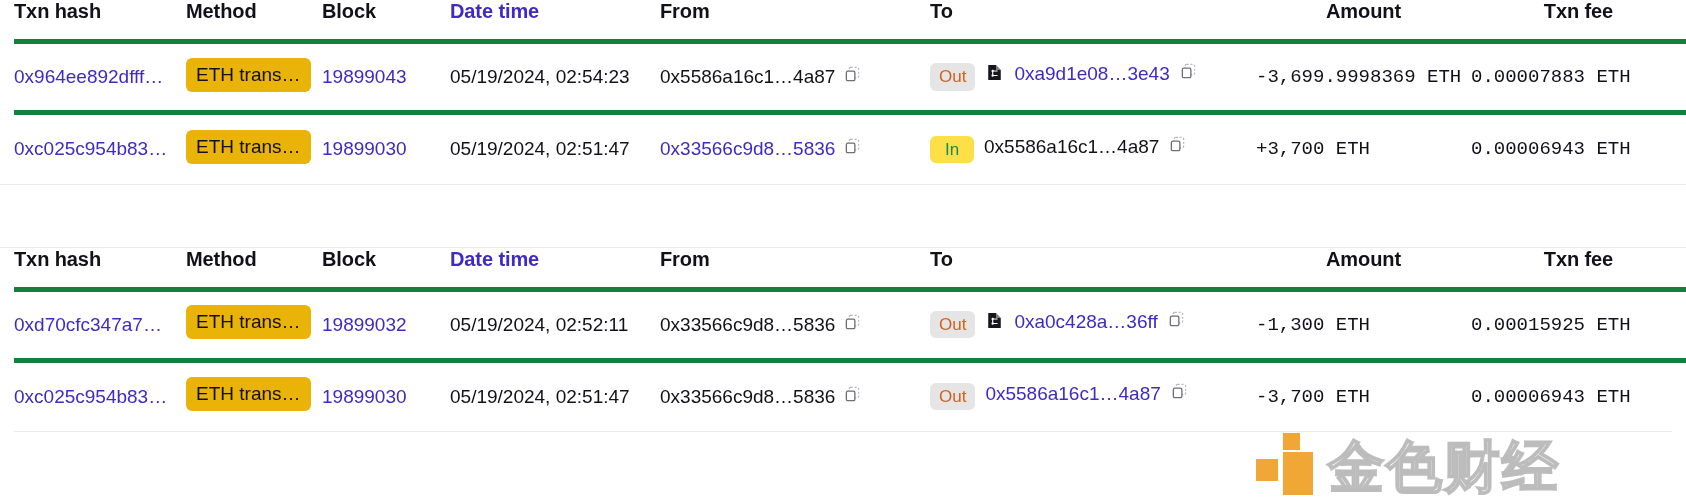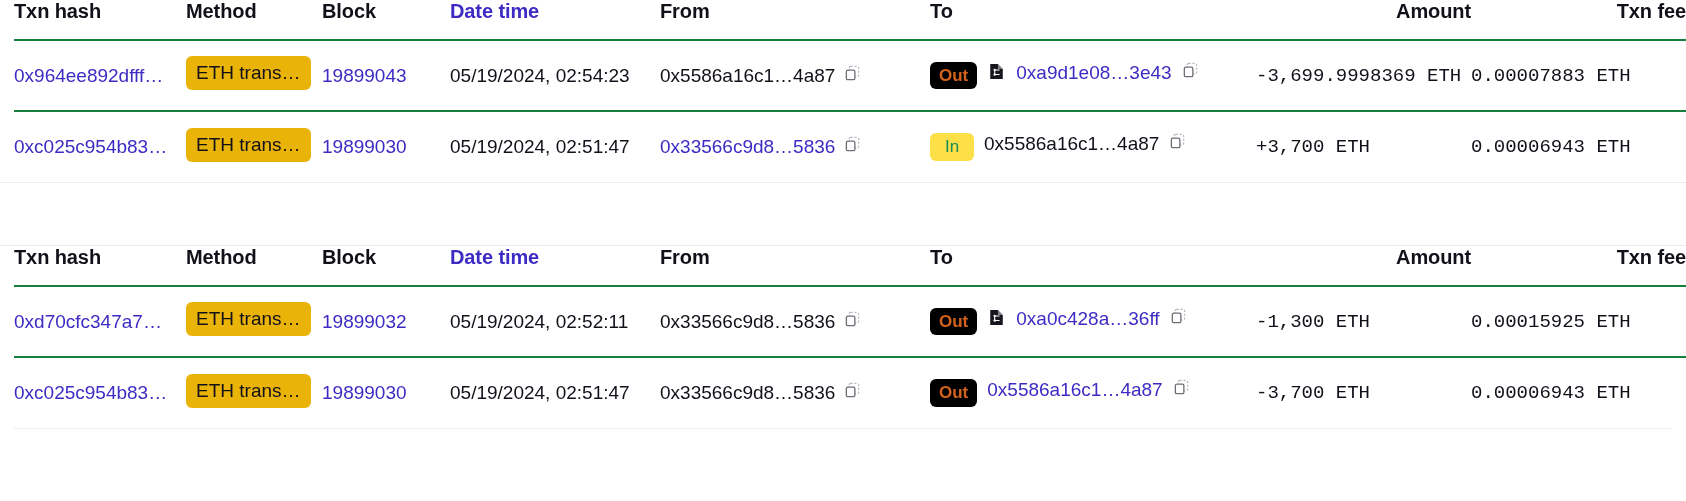--- a/index.html
+++ b/index.html
@@ -22,29 +22,29 @@
   .txtable th {
     font-size: 20px;
     font-weight: bold;
     color: #12111a;
     padding: 0 0 16px 0;
     text-align: left;
     white-space: nowrap;
     letter-spacing: -0.1px;
   }
   .txtable th.sorted { color: #3d2bc4; }
-  .txtable th.alignright { text-align: right; }
+  .txtable th.alignright { text-align: center; }
 
   .txtable td {
     font-size: 19px;
     padding: 0;
     height: 71px;
     vertical-align: middle;
     white-space: nowrap;
-    border-top: 2px solid #15803d;
+    border-top: 5px solid #15803d;
   }
   .txtable tr.hdrrow th { border-bottom: none; margin-top: 48px; }
   .txtable td.alignright { text-align: left; font-family: Liberation Mono, monospace; }
 
   .lnk { color: #3d2bc4; text-decoration: none; cursor: pointer; }
   .plain { color: #12111a; }
 
   .method-pill {
     display: inline-block;
     background: #eab308;
@@ -63,21 +63,21 @@
 
   .dirbadge {
     display: inline-block;
     font-size: 17px;
     border-radius: 6px;
     padding: 3px 9px;
     line-height: 1.25;
     min-width: 44px;
     text-align: center;
   }
-  .dirbadge.out { color: #d4611a; background: #000000; font-weight: bold; }
+  .dirbadge.out { color: #d4611a; background: #e5e5e5; }
   .dirbadge.in  { color: #1a8a5a; background: #fde047; }
 
   .copy-icon { flex: 0 0 auto; width: 17px; height: 17px; cursor: pointer; display:inline-block; }
   .contract-icon { flex: 0 0 auto; width: 19px; height: 19px; display:inline-block; }
 
   .table-gap { height: 64px; border-top: 1px solid #ececed; border-bottom: 1px solid #ececed; }
   .bottom-rule { border-top: 1px solid #ececed; }
 
   .section { padding: 0 14px; }
 
@@ -288,14 +288,22 @@
               </span>
             </td>
             <td class="alignright"><span>-3,700 ETH</span></td>
             <td class="alignright"><span>0.00006943 ETH</span></td>
           </tr>
         </tbody>
     </table>
     <div class="bottom-rule"></div>
   </div>
 
+  <div class="watermark">
+    <span class="wm-logo">
+      <i class="wm-l1"></i>
+        <i class="wm-l2"></i>
+        <i class="wm-l3"></i>
+    </span>
+    <span class="wm-text">金色财经</span>
+  </div>
 
 </div>
 
 </body></html>

